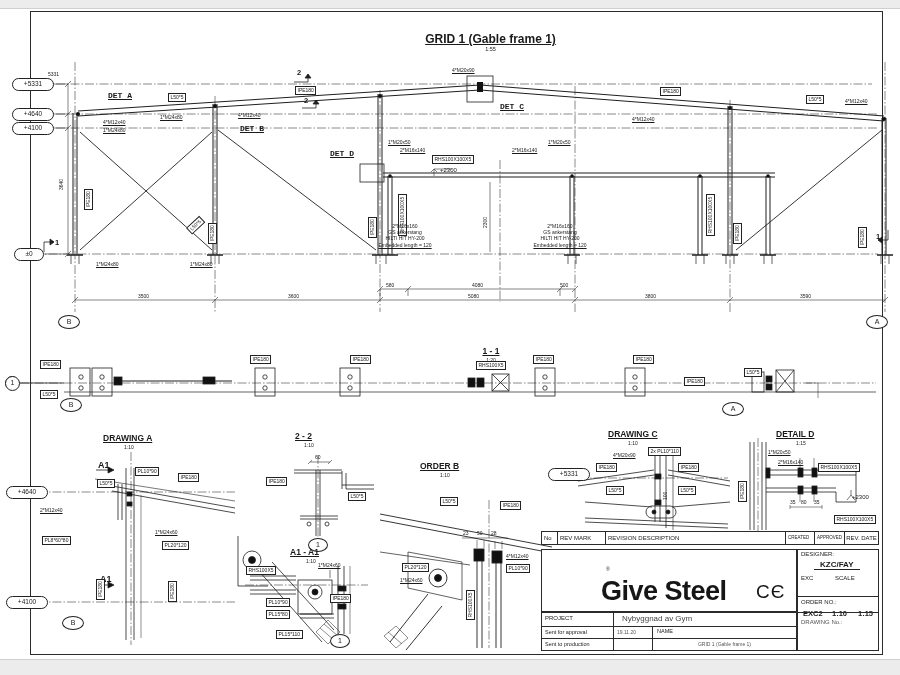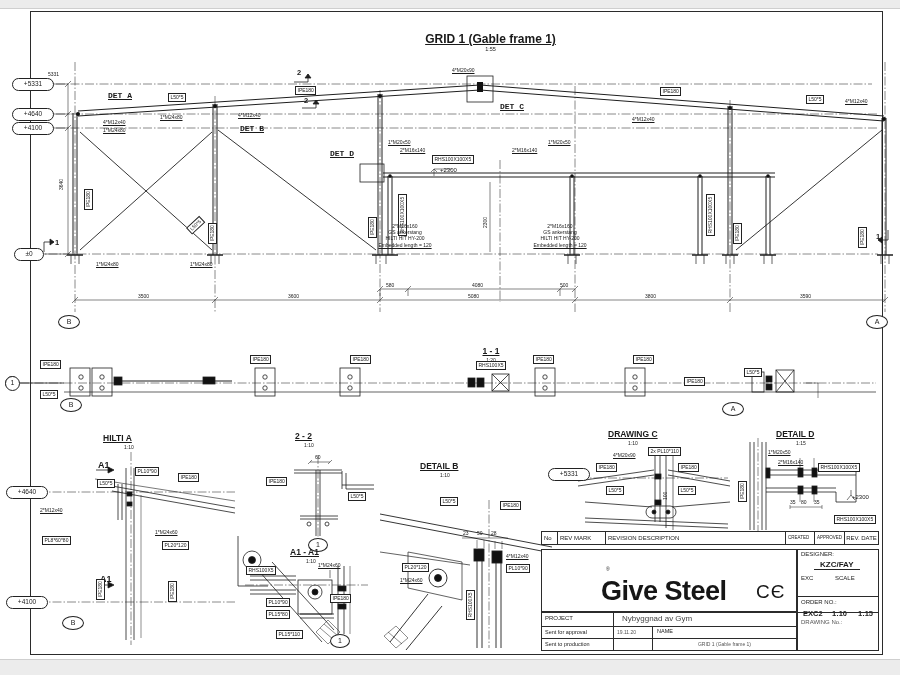--- a/index.html
+++ b/index.html
@@ -296,21 +296,21 @@
   <div class="abs tag" style="left:250px;top:355px;">IPE180</div>
   <div class="abs tag" style="left:350px;top:355px;">IPE180</div>
   <div class="abs tag" style="left:476px;top:361px;">RHS100X5</div>
   <div class="abs tag" style="left:533px;top:355px;">IPE180</div>
   <div class="abs tag" style="left:633px;top:355px;">IPE180</div>
   <div class="abs tag" style="left:684px;top:377px;">IPE180</div>
   <div class="abs tag" style="left:744px;top:368px;">L50*5</div>
   <div class="abs gb" style="left:60px;top:398px;">B</div>
   <div class="abs gb" style="left:722px;top:402px;">A</div>
 
-  <div class="abs dtitle" style="left:103px;top:433px;">HILTI A</div>
+  <div class="abs dtitle" style="left:103px;top:433px;">DRAWING A</div>
   <div class="abs dscale" style="left:124px;top:444px;">1:10</div>
   <div class="abs lvl" style="left:6px;top:486px;">+4640</div>
   <div class="abs lvl" style="left:6px;top:596px;">+4100</div>
   <div class="abs cut" style="left:98px;top:460px;font-size:9px;">A1</div>
   <div class="abs cut" style="left:100px;top:574px;font-size:9px;">A1</div>
   <div class="abs tag" style="left:97px;top:479px;">L50*5</div>
   <div class="abs tag" style="left:135px;top:467px;">PL10*90</div>
   <div class="abs tag" style="left:178px;top:473px;">IPE180</div>
   <div class="abs tinyu" style="left:40px;top:507px;">2*M12x40</div>
   <div class="abs tag" style="left:42px;top:536px;">PL8*60*80</div>
@@ -330,21 +330,21 @@
   <div class="abs dtitle" style="left:290px;top:547px;">A1 - A1</div>
   <div class="abs dscale" style="left:306px;top:558px;">1:10</div>
   <div class="abs tinyu" style="left:318px;top:562px;">1*M24x60</div>
   <div class="abs tag" style="left:246px;top:566px;">RHS100X5</div>
   <div class="abs tag" style="left:266px;top:598px;">PL10*90</div>
   <div class="abs tag" style="left:266px;top:610px;">PL15*80</div>
   <div class="abs tag" style="left:330px;top:594px;">IPE180</div>
   <div class="abs tag" style="left:276px;top:630px;">PL15*110</div>
   <div class="abs gb" style="left:330px;top:634px;width:18px;">1</div>
 
-  <div class="abs dtitle" style="left:420px;top:461px;">DETAIL B</div>
+  <div class="abs dtitle" style="left:420px;top:461px;">ORDER B</div>
   <div class="abs dscale" style="left:440px;top:472px;">1:10</div>
   <div class="abs tag" style="left:440px;top:497px;">L50*5</div>
   <div class="abs tag" style="left:500px;top:501px;">IPE180</div>
   <div class="abs tiny" style="left:463px;top:530px;">23</div>
   <div class="abs tiny" style="left:477px;top:530px;">50</div>
   <div class="abs tiny" style="left:491px;top:530px;">28</div>
   <div class="abs tinyu" style="left:506px;top:553px;">4*M12x40</div>
   <div class="abs tag" style="left:506px;top:564px;">PL10*90</div>
   <div class="abs tag" style="left:402px;top:563px;">PL20*120</div>
   <div class="abs tinyu" style="left:400px;top:577px;">1*M24x60</div>

